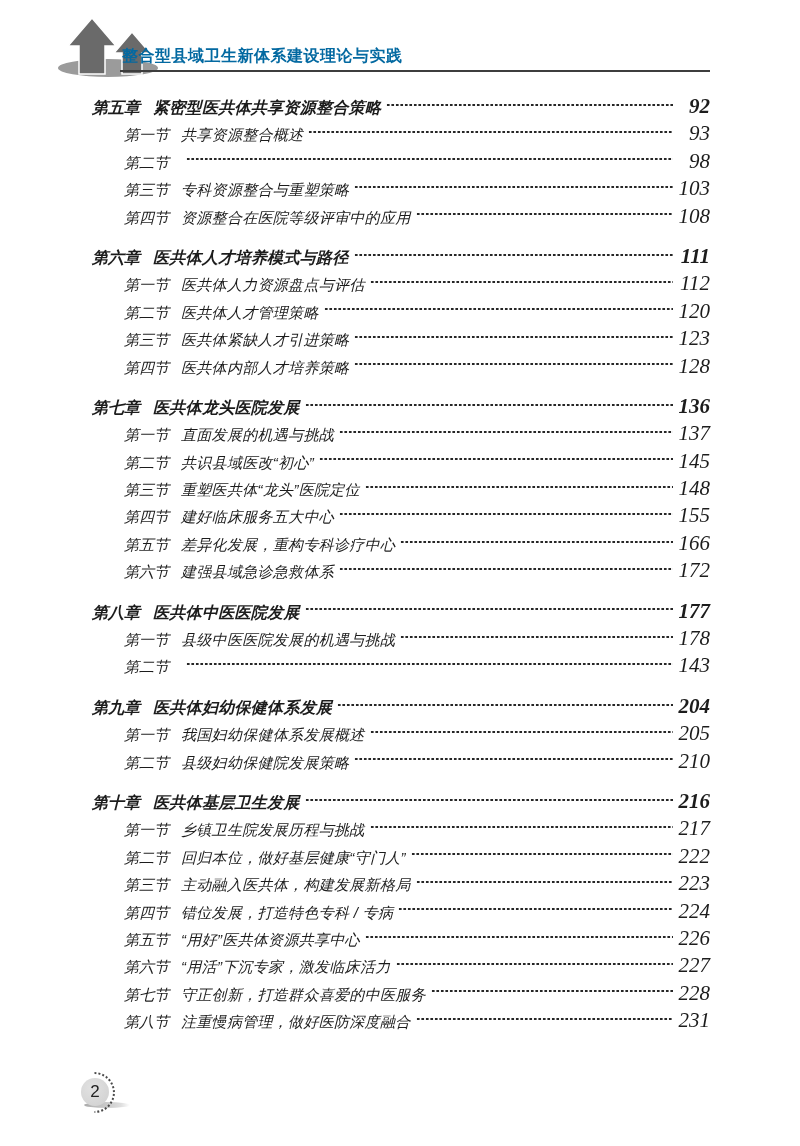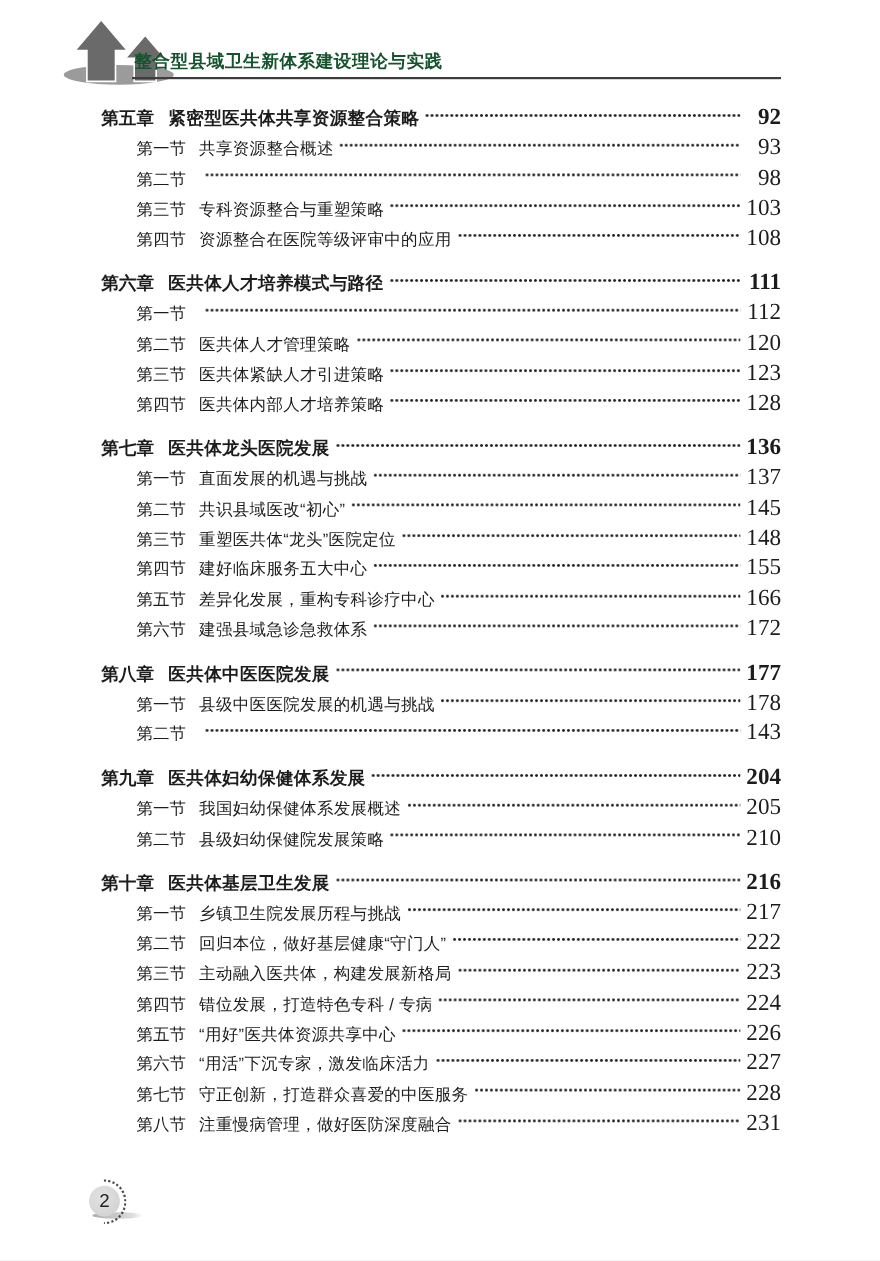--- a/index.html
+++ b/index.html
@@ -18,21 +18,21 @@
   
   .header { position: absolute; top: 0; left: 0; width: 100%; height: 90px; }
   .logo { position: absolute; left: 56px; top: 16px; width: 150px; height: 64px; }
   .header-title {
     position: absolute;
     left: 122px;
     top: 46px;
     font-size: 16px;
     font-weight: bold;
     letter-spacing: 0.5px;
-    color: #14532d;
+    color: #0369a1;
     white-space: nowrap;
   }
   .header-rule {
     position: absolute;
     left: 120px;
     top: 70px;
     width: 590px;
     border-top: 2px solid #3d3d3d;
   }
 
@@ -44,20 +44,21 @@
     width: 100%;
     padding: 0 90px 0 92px;
   }
   .chapter-group { margin-bottom: 13px; }
   .row {
     display: flex;
     align-items: baseline;
     height: 27.4px;
     line-height: 27.4px;
     white-space: nowrap;
+    font-style: italic;
   }
   .chapter-row { font-weight: bold; font-size: 16px; }
   .section-row { font-size: 15px; }
   .row .label { flex: none; margin-right: 13px; }
   .section-row .label { margin-left: 32px; margin-right: 12px; }
   .row .title { flex: none; letter-spacing: 0.3px; }
   .leader {
     flex: 1 1 auto;
     align-self: stretch;
     margin: 0 3px 0 5px;
@@ -166,20 +167,21 @@
       </div>
       <div class="chapter-group">
         <div class="row chapter-row">
           <span class="label">第六章</span>
           <span class="title">医共体人才培养模式与路径</span>
           <span class="leader"></span>
           <span class="pnum">111</span>
         </div>
         <div class="row section-row">
           <span class="label">第一节</span>
+          <span class="title">医共体人力资源盘点与评估</span>
           <span class="leader"></span>
           <span class="pnum">112</span>
         </div>
         <div class="row section-row">
           <span class="label">第二节</span>
           <span class="title">医共体人才管理策略</span>
           <span class="leader"></span>
           <span class="pnum">120</span>
         </div>
         <div class="row section-row">

